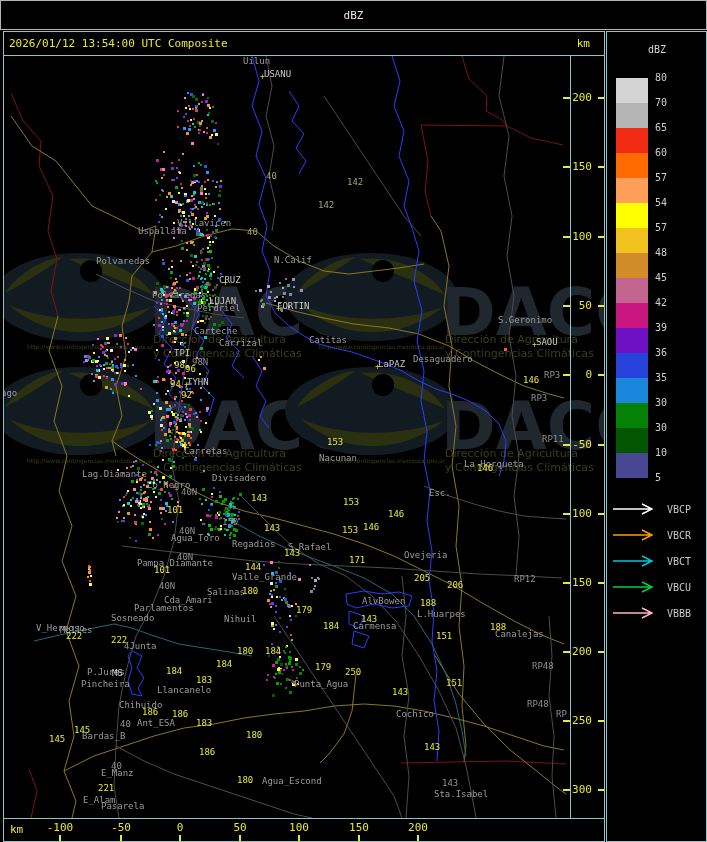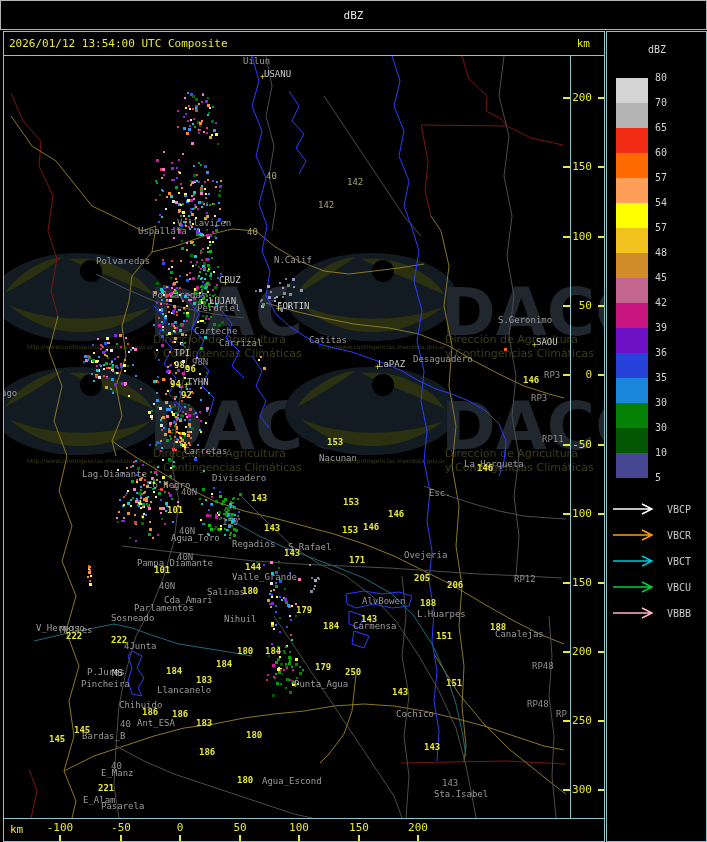--- a/index.html
+++ b/index.html
@@ -12,21 +12,21 @@
   #frame{position:absolute;left:3px;top:31px;width:600px;height:809px;border:1px solid #8cc6ca;background:#000;}
   #tsbar{position:absolute;left:0;top:0;width:100%;height:23px;border-bottom:1px solid #8cc6ca;}
   #timestamp{position:absolute;left:5px;top:5px;color:#e8e838;font-size:11px;white-space:pre;}
   #km-top{position:absolute;right:14px;top:5px;color:#e8e838;font-size:11px;}
   #map{position:absolute;left:0;top:24px;width:600px;height:762px;border-bottom:1px solid #8cc6ca;overflow:hidden;background:#000;}
   #map svg{position:absolute;left:0;top:0;}
   #divider{position:absolute;left:566px;top:0;width:1px;height:762px;background:#8cc6ca;}
   #echo-layer,#label-layer,#gutter-layer{position:absolute;left:0;top:0;width:600px;height:762px;}
   .echo{position:absolute;}
   .lbl{position:absolute;font-size:9px;line-height:9px;white-space:pre;letter-spacing:0px;}
-  .k-p{color:#9c9c9c;} .k-s{color:#c9c9c9;} .k-r{color:#e8e838;font-weight:bold;} .k-d{color:#8f8f8f;} .k-o{color:#a8a274;}
+  .k-p{color:#9c9c9c;} .k-s{color:#c9c9c9;} .k-r{color:#e8e838;} .k-d{color:#8f8f8f;} .k-o{color:#a8a274;}
   .ymark{position:absolute;color:#e8e838;font-size:11px;line-height:12px;width:40px;text-align:right;}
   .ytick-out{position:absolute;width:7px;height:2px;background:#e8e838;}
   .ytick-in{position:absolute;width:8px;height:2px;background:#e8e838;}
   .smark{position:absolute;color:#e8d838;font-size:8px;line-height:8px;}
   #xaxis{position:absolute;left:0;top:787px;width:600px;height:22px;}
   #km-bottom{position:absolute;left:6px;top:4px;color:#e8e838;font-size:11px;}
   .xmark{position:absolute;top:2px;width:44px;margin-left:-22px;text-align:center;color:#e8e838;font-size:11px;}
   .xtick{position:absolute;top:16px;width:2px;height:6px;background:#e8e838;}
   
   #panel{position:absolute;left:606px;top:31px;width:99px;height:809px;border:1px solid #8cc6ca;background:#000;}

